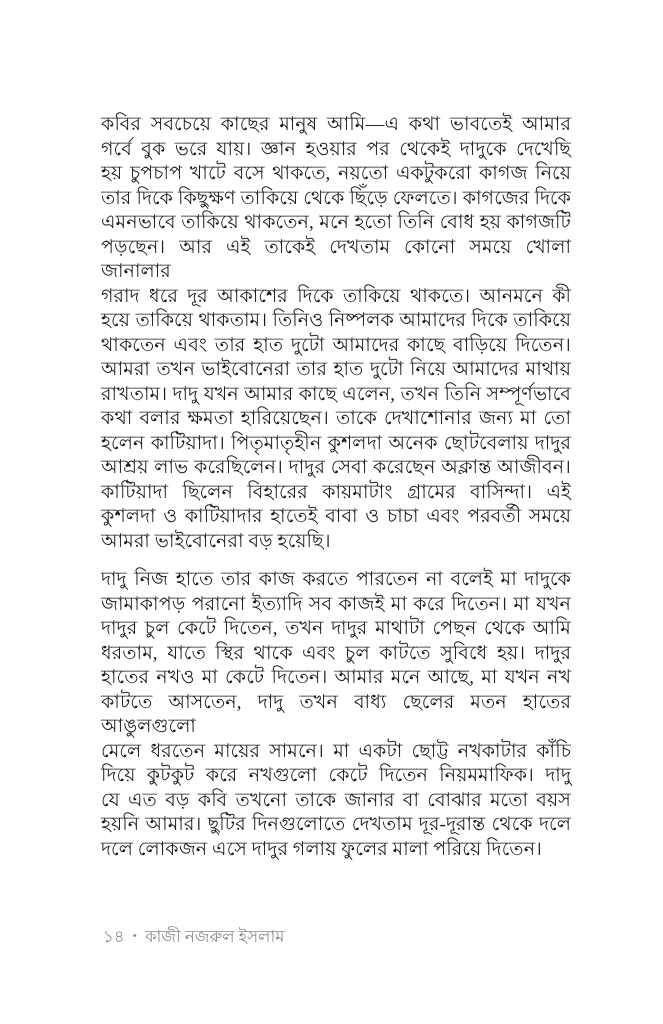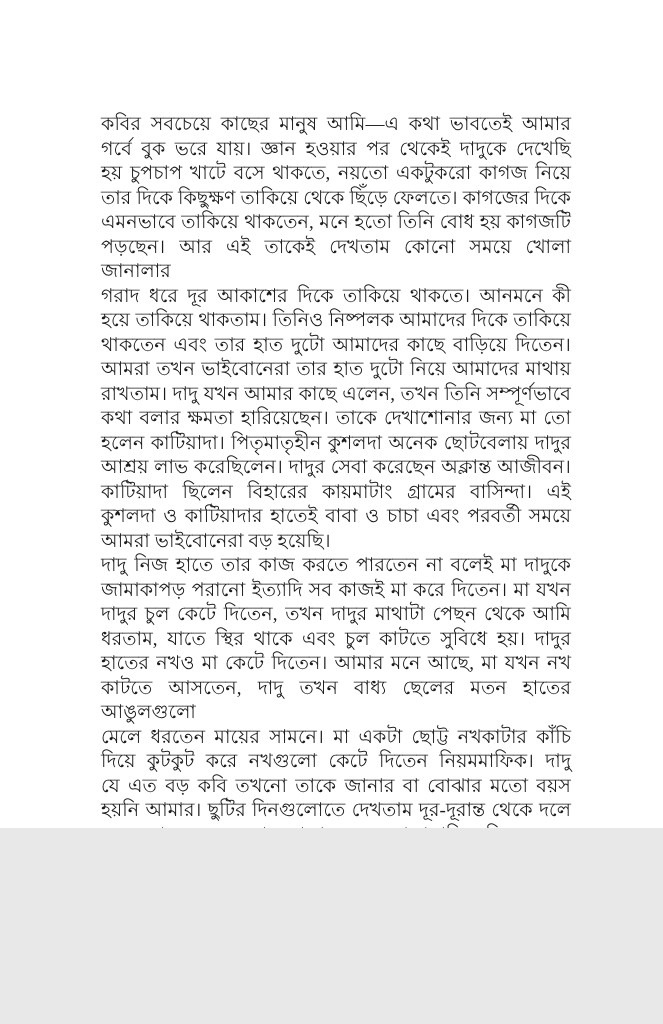--- a/index.html
+++ b/index.html
@@ -5,34 +5,35 @@
   :root {
     --page-bg: #ffffff;
     --text-color: #1b1b1b;
     --footer-color: #8a8b8d;
   }
   * { margin: 0; padding: 0; box-sizing: border-box; }
   html, body { background: #e8e8e8; }
   .page {
     position: relative;
     width: 663px;
-    height: 828px;
+    height: 1024px;
     margin: 0 auto;
     background: var(--page-bg);
     overflow: hidden;
     font-family: "Liberation Serif", "DejaVu Serif", serif;
     color: var(--text-color);
   }
   .body-text {
     position: absolute;
     left: 101px;
     top: 112px;
     width: 470px;
   }
   .paragraph + .paragraph {
+    margin-top: 14px;
   }
   .line {
     font-size: 19px;
     line-height: 24.5px;
     text-align: justify;
     text-align-last: justify;
     white-space: normal;
     letter-spacing: 0.1px;
   }
   .line.last {

